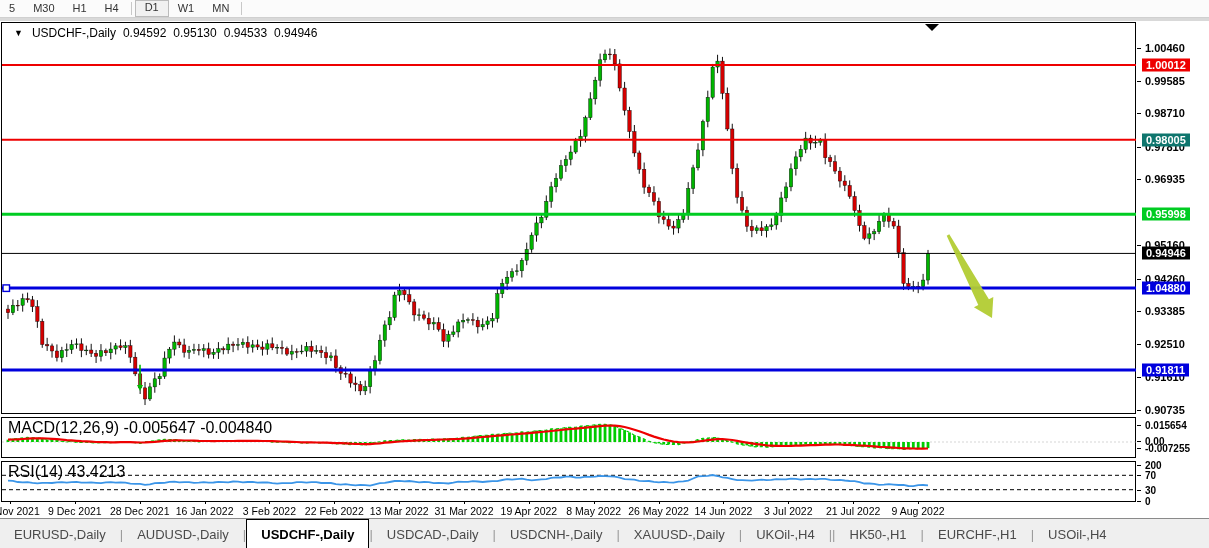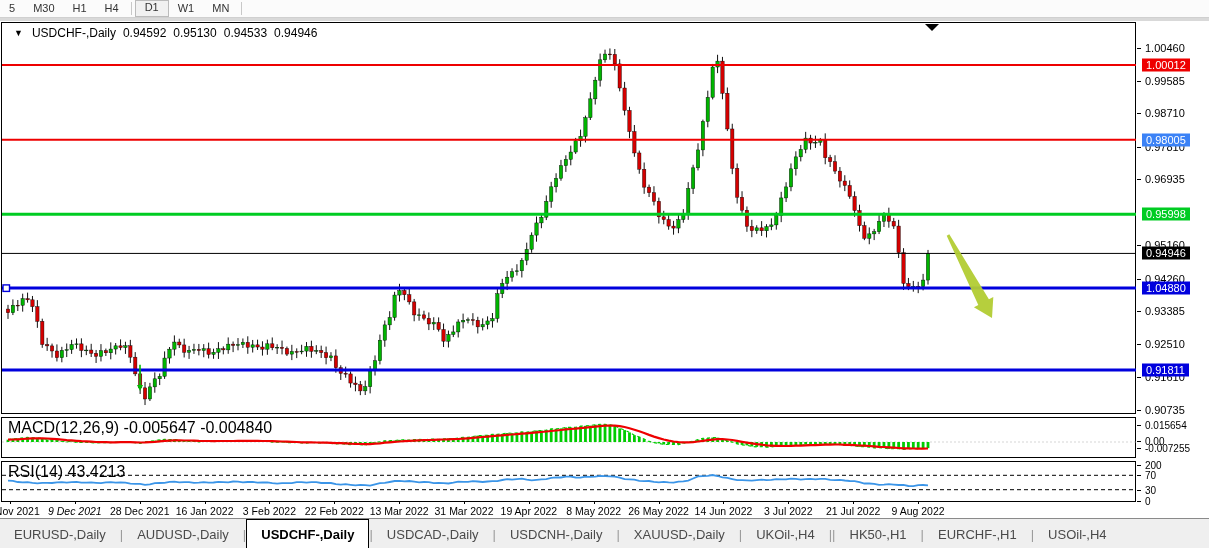--- a/index.html
+++ b/index.html
@@ -13,21 +13,21 @@
   .tf-sep{width:1px;height:13px;background:#c8c8c8;margin:0 3px;}
   #topstrip{position:absolute;left:0;top:18px;width:1209px;height:3px;background:#d9d9d9;}
 
   
   .pane-svg{position:absolute;left:0;}
   #chart-title{position:absolute;left:14px;top:26px;font-size:12px;color:#000;display:flex;gap:7px;align-items:center;z-index:5;}
   #chart-title .tri{font-size:9px;margin-right:2px;}
   .ind-label{position:absolute;left:8px;font-size:16px;color:#000;z-index:5;}
 
   
-  #axis{position:absolute;left:1137px;top:21px;width:72px;height:468px;background:#fff;font-size:11px;color:#000;}
+  #axis{position:absolute;left:1137px;top:21px;width:72px;height:468px;background:#fff;font-size:11px;color:#000;font-weight:bold;}
   .axis-tick{position:absolute;left:8px;transform:translateY(-50%);white-space:nowrap;}
   .axis-tickmark{position:absolute;left:0;width:4px;height:1px;background:#000;}
   .price-tag{position:absolute;left:5px;transform:translateY(-50%);padding:0 4px 1px 4px;font-size:11px;white-space:nowrap;}
   .axis-small{font-size:10px;}
 
   
   #date-axis{position:absolute;left:0;top:503px;width:1137px;height:14px;font-size:10.5px;color:#000;}
   .date-label{position:absolute;top:2px;transform:translateX(-50%);white-space:nowrap;}
   .date-tick{position:absolute;top:-2px;width:1px;height:3px;background:#000;}
 
@@ -686,21 +686,21 @@
       <div class="axis-tickmark" style="top: 257.92px;"></div>
       <div class="axis-tick" style="top: 290.462px;">0.93385</div>
       <div class="axis-tickmark" style="top: 290.462px;"></div>
       <div class="axis-tick" style="top: 323.004px;">0.92510</div>
       <div class="axis-tickmark" style="top: 323.004px;"></div>
       <div class="axis-tick" style="top: 356.476px;">0.91610</div>
       <div class="axis-tickmark" style="top: 356.476px;"></div>
       <div class="axis-tick" style="top: 389.017px;">0.90735</div>
       <div class="axis-tickmark" style="top: 389.017px;"></div>
       <div class="price-tag" style="top: 44px; background: rgb(238, 0, 0); color: rgb(255, 255, 255);">1.00012</div>
-      <div class="price-tag" style="top: 118.642px; background: #3b82f6; color: rgb(255, 255, 255);">0.98005</div>
+      <div class="price-tag" style="top: 118.642px; background: #0f766e; color: rgb(255, 255, 255);">0.98005</div>
       <div class="price-tag" style="top: 193.283px; background: rgb(0, 204, 34); color: rgb(255, 255, 255);">0.95998</div>
       <div class="price-tag" style="top: 232.408px; background: rgb(0, 0, 0); color: rgb(255, 255, 255);">0.94946</div>
       <div class="price-tag" style="top: 267.107px; background: rgb(0, 0, 221); color: rgb(255, 255, 255);">1.04880</div>
       <div class="price-tag" style="top: 349px; background: rgb(0, 0, 221); color: rgb(255, 255, 255);">0.91811</div>
       <div class="axis-tick axis-small" style="top: 404px;">0.015654</div>
       <div class="axis-tickmark" style="top: 404px;"></div>
       <div class="axis-tick axis-small" style="top: 420px;">0.00</div>
       <div class="axis-tickmark" style="top: 420px;"></div>
       <div class="axis-tick axis-small" style="top: 427px;">-0.007255</div>
       <div class="axis-tickmark" style="top: 427px;"></div>
@@ -710,21 +710,21 @@
       <div class="axis-tickmark" style="top: 454.3px;"></div>
       <div class="axis-tick axis-small" style="top: 468.7px;">30</div>
       <div class="axis-tickmark" style="top: 468.7px;"></div>
       <div class="axis-tick axis-small" style="top: 479.5px;">0</div>
       <div class="axis-tickmark" style="top: 479.5px;"></div>
     </div>
 
   <div id="date-axis">
       <span class="date-label" style="left: 10px;">21 Nov 2021</span>
       <div class="date-tick" style="left: 10px;"></div>
-      <span class="date-label" style="left: 74.86px; font-style: italic;">9 Dec 2021</span>
+      <span class="date-label" style="left: 74.86px;">9 Dec 2021</span>
       <div class="date-tick" style="left: 74.86px;"></div>
       <span class="date-label" style="left: 139.72px;">28 Dec 2021</span>
       <div class="date-tick" style="left: 139.72px;"></div>
       <span class="date-label" style="left: 204.58px;">16 Jan 2022</span>
       <div class="date-tick" style="left: 204.58px;"></div>
       <span class="date-label" style="left: 269.44px;">3 Feb 2022</span>
       <div class="date-tick" style="left: 269.44px;"></div>
       <span class="date-label" style="left: 334.3px;">22 Feb 2022</span>
       <div class="date-tick" style="left: 334.3px;"></div>
       <span class="date-label" style="left: 399.16px;">13 Mar 2022</span>

